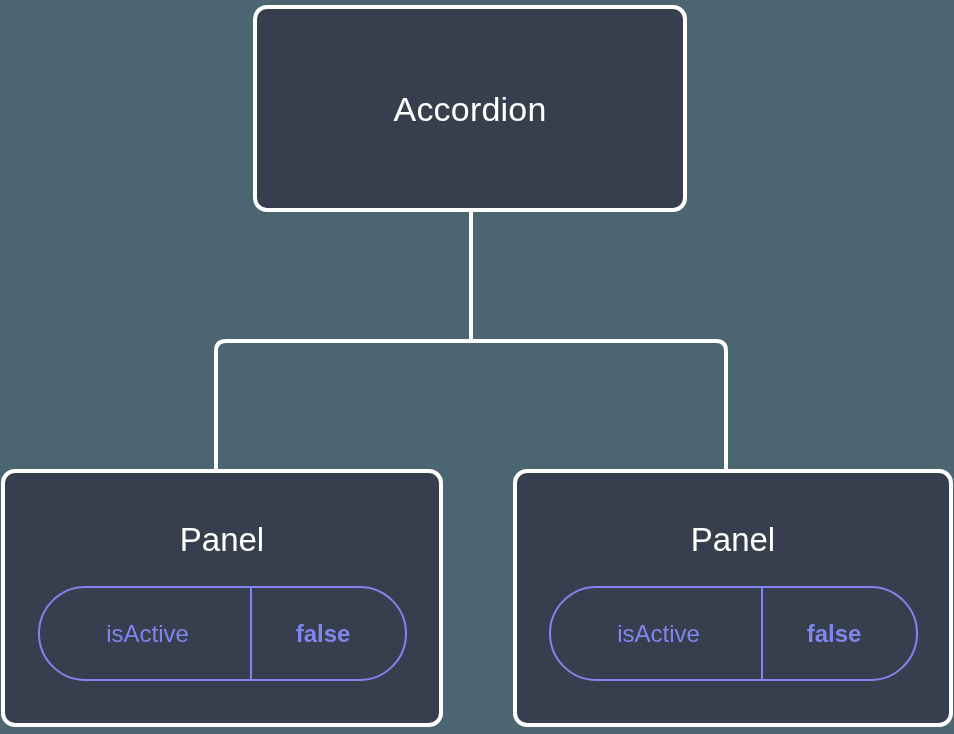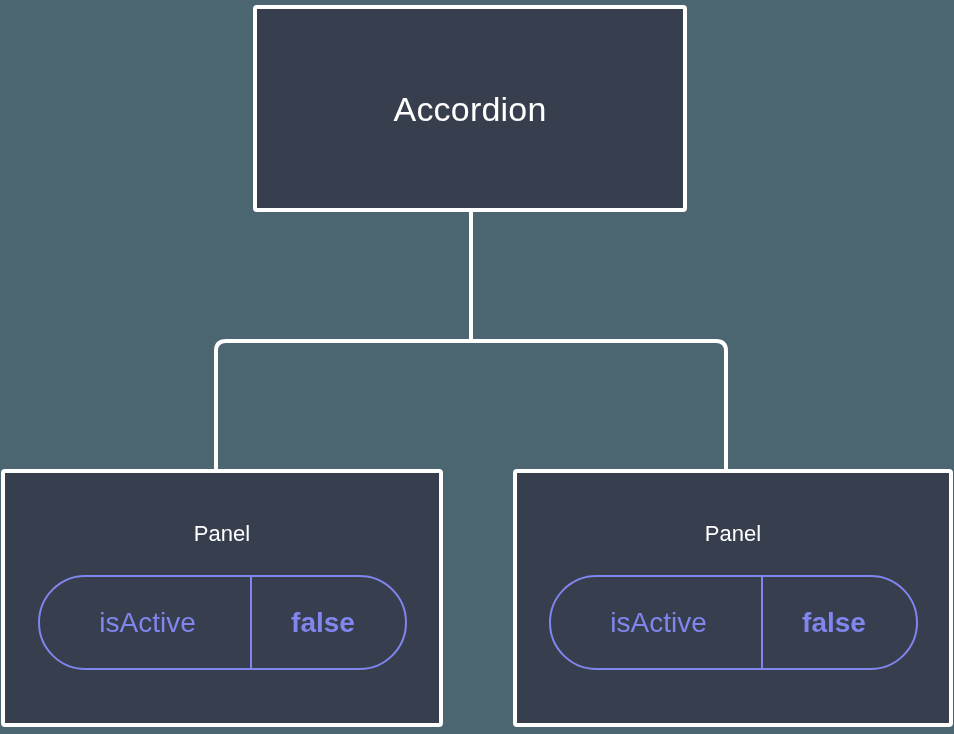--- a/index.html
+++ b/index.html
@@ -31,21 +31,21 @@
     height: 734px;
     pointer-events: none;
   }
 
   
   .node {
     position: absolute;
     box-sizing: border-box;
     background: #373e4d;
     border: 4px solid #ffffff;
-    border-radius: 4px;
+    border-radius: 14px;
     display: flex;
     flex-direction: column;
     align-items: center;
   }
 
   
   #node-root {
     left: 253px;
     top: 5px;
     width: 434px;
@@ -69,21 +69,21 @@
     height: 258px;
   }
   #node-panel-1 {
     left: 513px;
     top: 469px;
     width: 440px;
     height: 258px;
   }
   .node-title-panel {
     color: #ffffff;
-    font-size: 22px;
+    font-size: 33px;
     font-weight: 400;
     line-height: 1;
     text-align: left;
     margin-top: 50px;
   }
 
   
   .state-badge {
     margin-top: 30px;
     height: 95px;
@@ -96,21 +96,21 @@
   }
   #node-panel-0 .state-badge { width: 369px; }
   #node-panel-1 .state-badge { width: 369px; }
 
   .badge-key,
   .badge-val {
     display: flex;
     align-items: center;
     justify-content: center;
     color: #8086ed;
-    font-size: 28px;
+    font-size: 24px;
     font-weight: 400;
     line-height: 1;
     box-sizing: border-box;
     white-space: nowrap;
   }
   .badge-key {
     flex: 0 0 212px;
     border-right: 2px solid #8086ed;
     padding-left: 6px;
   }

